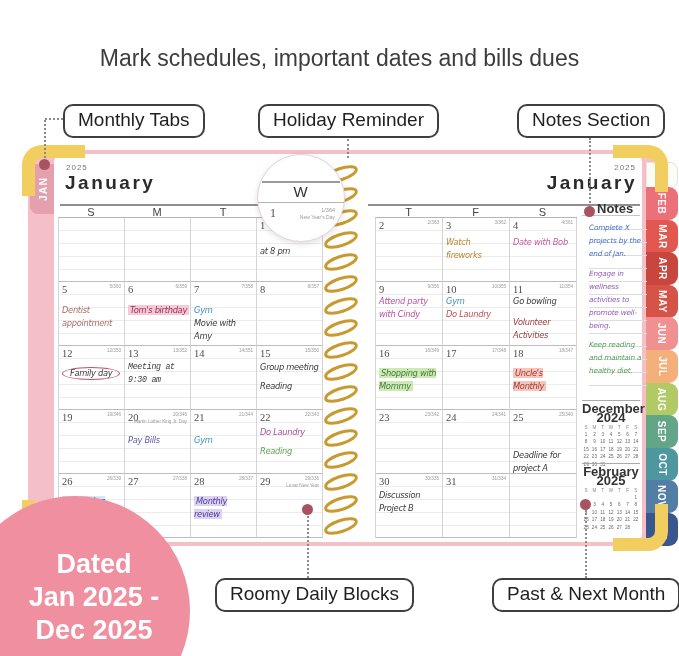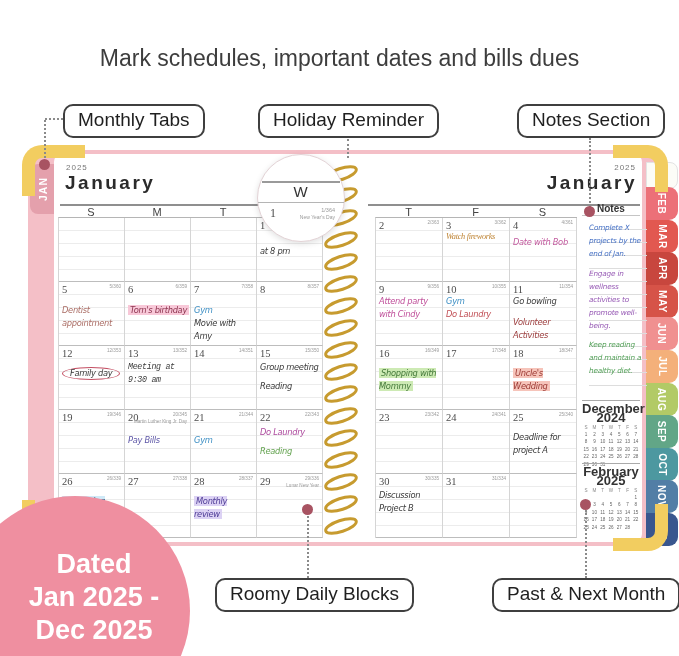--- a/index.html
+++ b/index.html
@@ -61,21 +61,21 @@
   .dnum{position:absolute;top:2px;left:3px;font-family:"Liberation Serif",serif;font-size:10.5px;color:#4c4c4c;}
   .doy{position:absolute;top:2px;right:3px;font-size:4.6px;color:#9a9a9a;}
   .hol{position:absolute;top:8.5px;right:3px;font-size:4.6px;color:#9a9a9a;white-space:nowrap;}
   .events{position:absolute;left:3px;right:1px;top:13px;}
   .ev{font-size:8.3px;line-height:12.8px;font-style:italic;
       font-family:"DejaVu Sans",sans-serif;letter-spacing:-0.3px;}
   .circled{border:1.4px solid #c44f63;border-radius:50%;padding:0 7px 1px;}
   
   #notes-col{position:absolute;left:528px;top:46px;width:58px;}
   #notes-label-row{position:relative;height:15px;border-bottom:1px solid #c5c5c5;
-        padding-left:15px;font-size:10px;font-weight:bold;color:#333;line-height:17px;}
+        padding-left:15px;font-size:13px;font-weight:bold;color:#333;line-height:17px;}
   #notes-body{position:absolute;left:0;top:17px;width:58px;height:180px;
         background-image:repeating-linear-gradient(to bottom,transparent 0,transparent 12px,#ddd 12px,#ddd 13px);margin-left:7px;}
   .note{position:absolute;left:0;width:58px;font-size:7.3px;line-height:13px;
         font-style:italic;font-family:"DejaVu Sans",sans-serif;letter-spacing:-0.2px;}
   .mc-divider{position:absolute;left:0;width:58px;height:1px;background:#aaa;}
   #mcd-0{top:200px;} #mcd-1{top:263px;}
   .minical{position:absolute;left:0;width:58px;}
   #minical-0{top:204px;} #minical-1{top:267px;}
   .mc-title{font-size:13px;font-weight:bold;color:#333;text-align:center;line-height:9px;margin-bottom:2px;}
   .mc-grid{display:grid;grid-template-columns:repeat(7,1fr);text-align:center;}
@@ -307,21 +307,21 @@
         </div>
       <div class="cal-grid" id="grid-right">
           <div class="cell">
             <span class="dnum">2</span>
             <span class="doy">2/363</span>
           </div>
           <div class="cell">
             <span class="dnum">3</span>
             <span class="doy">3/362</span>
             <div class="events">
-              <div class="ev" style=" font-family: Liberation Serif, serif;"><span style="color: rgb(191, 132, 52);">Watch fireworks</span></div>
+              <div class="ev" style="margin-top: 5px;"><span style="color: rgb(191, 132, 52);">Watch fireworks</span></div>
             </div>
           </div>
           <div class="cell">
             <span class="dnum">4</span>
             <span class="doy">4/361</span>
             <div class="events">
               <div class="ev" style="margin-top: 5px;"><span style="color: rgb(194, 90, 158);">Date with Bob</span></div>
             </div>
           </div>
           <div class="cell">
@@ -355,36 +355,36 @@
             </div>
           </div>
           <div class="cell">
             <span class="dnum">17</span>
             <span class="doy">17/348</span>
           </div>
           <div class="cell">
             <span class="dnum">18</span>
             <span class="doy">18/347</span>
             <div class="events">
-              <div class="ev" style="margin-top: 8px;"><span style="color: rgb(156, 58, 52); background: rgb(246, 196, 186); padding: 0px 2px;">Uncle's Wedding</span></div>
+              <div class="ev" style="margin-top: 8px;"><span style="color: rgb(156, 58, 52); background: rgb(246, 196, 186); padding: 0px 2px;">Uncle's Monthly</span></div>
             </div>
           </div>
           <div class="cell">
             <span class="dnum">23</span>
             <span class="doy">23/342</span>
           </div>
           <div class="cell">
             <span class="dnum">24</span>
             <span class="doy">24/341</span>
           </div>
           <div class="cell">
             <span class="dnum">25</span>
             <span class="doy">25/340</span>
             <div class="events">
-              <div class="ev" style="margin-top: 8px;"><span style="color: rgb(58, 58, 58);">Deadline for project A</span></div>
+              <div class="ev" style="margin-top: 26px;"><span style="color: rgb(58, 58, 58);">Deadline for project A</span></div>
             </div>
           </div>
           <div class="cell">
             <span class="dnum">30</span>
             <span class="doy">30/335</span>
             <div class="events">
               <div class="ev" style="margin-top: 2px;"><span style="color: rgb(58, 58, 58);">Discussion Project B</span></div>
             </div>
           </div>
           <div class="cell">

